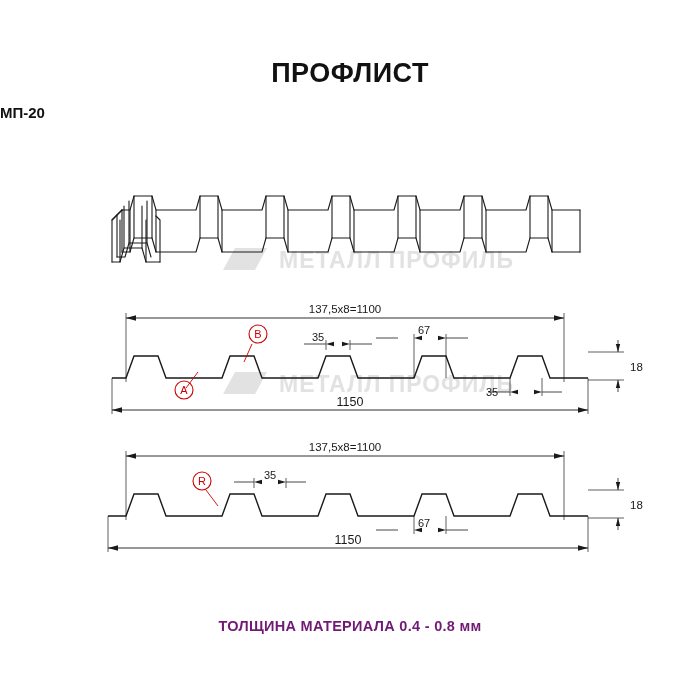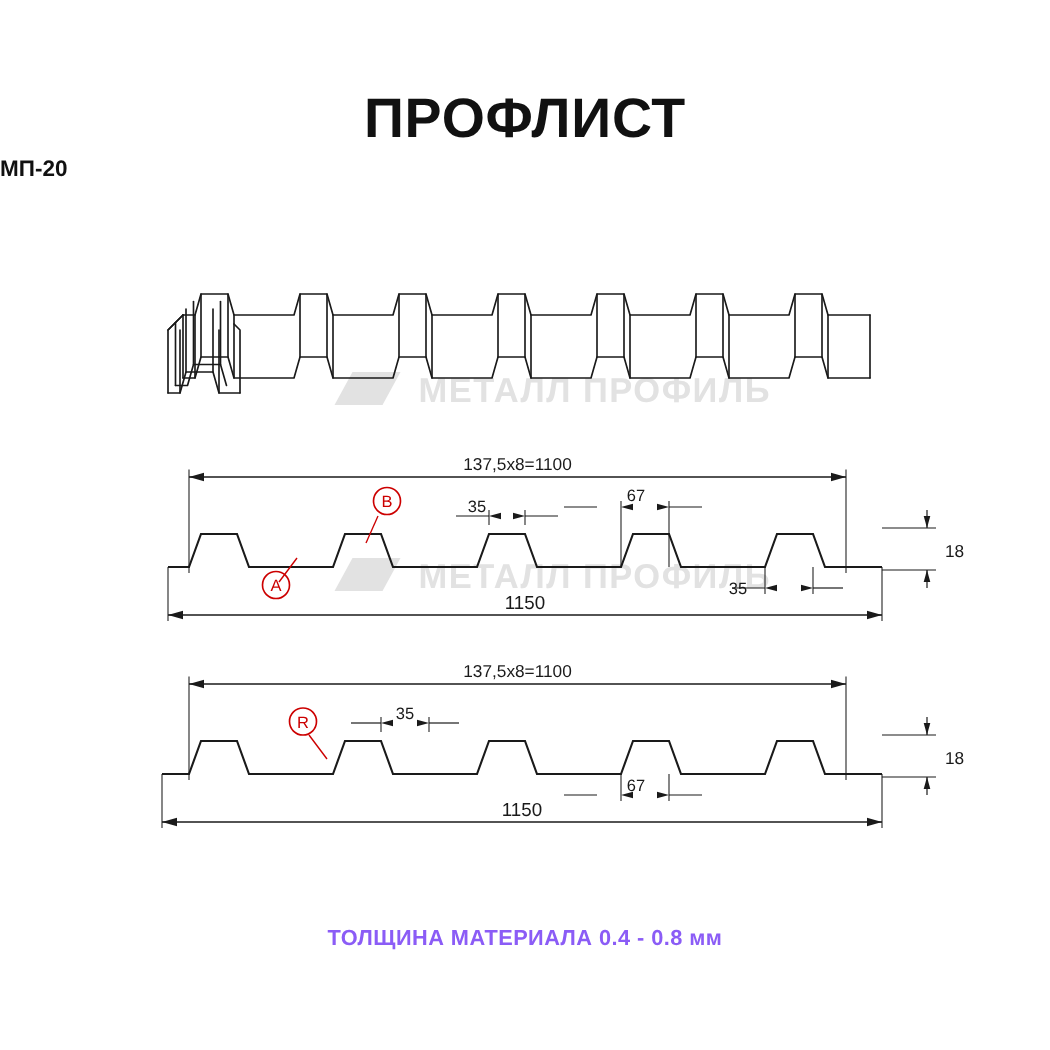--- a/index.html
+++ b/index.html
@@ -20,21 +20,21 @@
     left: 0; top: 0;
     width: 700px;
     height: 700px;
   }
   .title {
     position: absolute;
     top: 58px;
     left: 0;
     width: 700px;
     text-align: center;
-    font-size: 37px;
+    font-size: 27px;
     font-weight: bold;
     letter-spacing: 0.5px;
     color: #111;
   }
   .subtitle {
     position: absolute;
     top: 104px;
     left: 0;
     width: 700px;
     font-size: 15px;
@@ -43,21 +43,21 @@
   }
   .footer {
     position: absolute;
     top: 618px;
     left: 0;
     width: 700px;
     text-align: center;
     font-size: 14.5px;
     font-weight: bold;
     letter-spacing: 0.3px;
-    color: #8b5cf6;
+    color: #701a75;
   }
   svg.draw {
     position: absolute;
     left: 0;
     top: 0;
   }
   .wm {
     position: absolute;
     pointer-events: none;
     opacity: 1;

